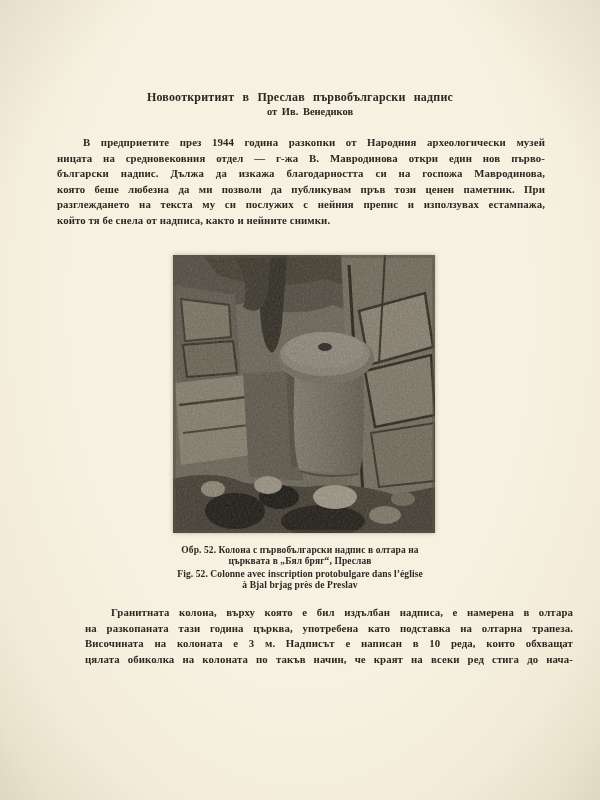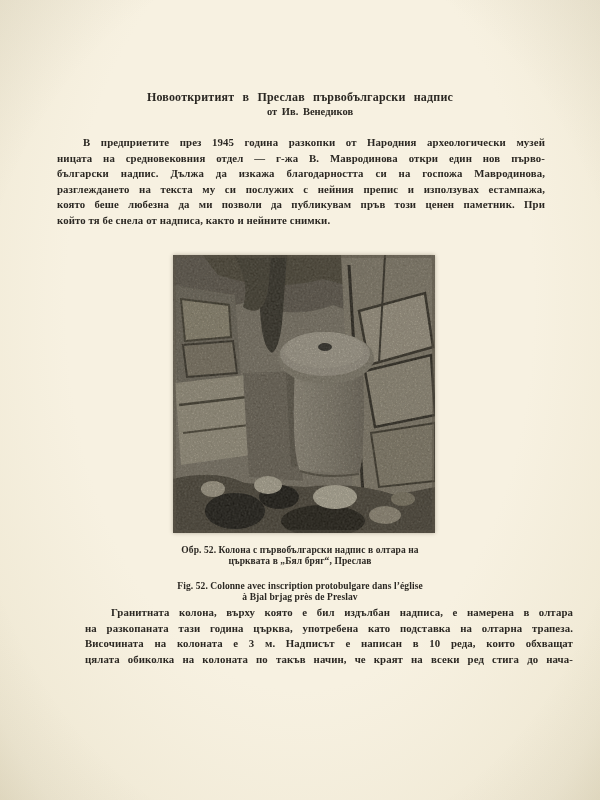--- a/index.html
+++ b/index.html
@@ -20,36 +20,36 @@
   .p1{top:135px;}
   .p2{top:605px;margin-left:28px;}
   .jline{display:block;text-align:justify;text-align-last:justify;white-space:nowrap;}
   .jline.first{text-indent:26px;}
   .jline.last{text-align-last:left;white-space:normal;}
   .figure{position:absolute;left:173px;top:255px;width:262px;height:278px;margin:0;
     box-shadow:0 0 4px rgba(60,50,30,0.35);}
   .figure svg{display:block;width:100%;height:100%;}
   .caption{position:absolute;top:545px;left:60px;width:480px;text-align:center;
     font-size:9.5px;font-weight:bold;line-height:11.4px;letter-spacing:0.1px;}
-  .caption .fr{margin-top:13px;}
+  .caption .fr{margin-top:1px;}
 </style>
 </head>
 <body>
 
 <div class="vignette"></div>
 
 <h1 class="title">Новооткритият в Преслав първобългарски надпис</h1>
 <div class="byline">от Ив. Венедиков</div>
 
 <div class="para p1">
-  <span class="jline first">В предприетите през 1945 година разкопки от Народния археологически музей</span>
+  <span class="jline first">В предприетите през 1944 година разкопки от Народния археологически музей</span>
   <span class="jline">ницата на средновековния отдел — г-жа В. Мавродинова откри един нов първо-</span>
   <span class="jline">български надпис. Дължа да изкажа благодарността си на госпожа Мавродинова,</span>
+  <span class="jline">която беше любезна да ми позволи да публикувам пръв този ценен паметник. При</span>
   <span class="jline">разглеждането на текста му си послужих с нейния препис и използувах естампажа,</span>
-  <span class="jline">която беше любезна да ми позволи да публикувам пръв този ценен паметник. При</span>
   <span class="jline last">който тя бе снела от надписа, както и нейните снимки.</span>
 </div>
 
 <figure class="figure">
   <svg viewBox="0 0 262 278" preserveAspectRatio="none">
     <defs>
       <linearGradient id="colgrad" x1="0" y1="0" x2="1" y2="0">
         <stop offset="0" stop-color="#a8a08d"></stop>
         <stop offset="0.55" stop-color="#948c7a"></stop>
         <stop offset="1" stop-color="#7e7666"></stop>

